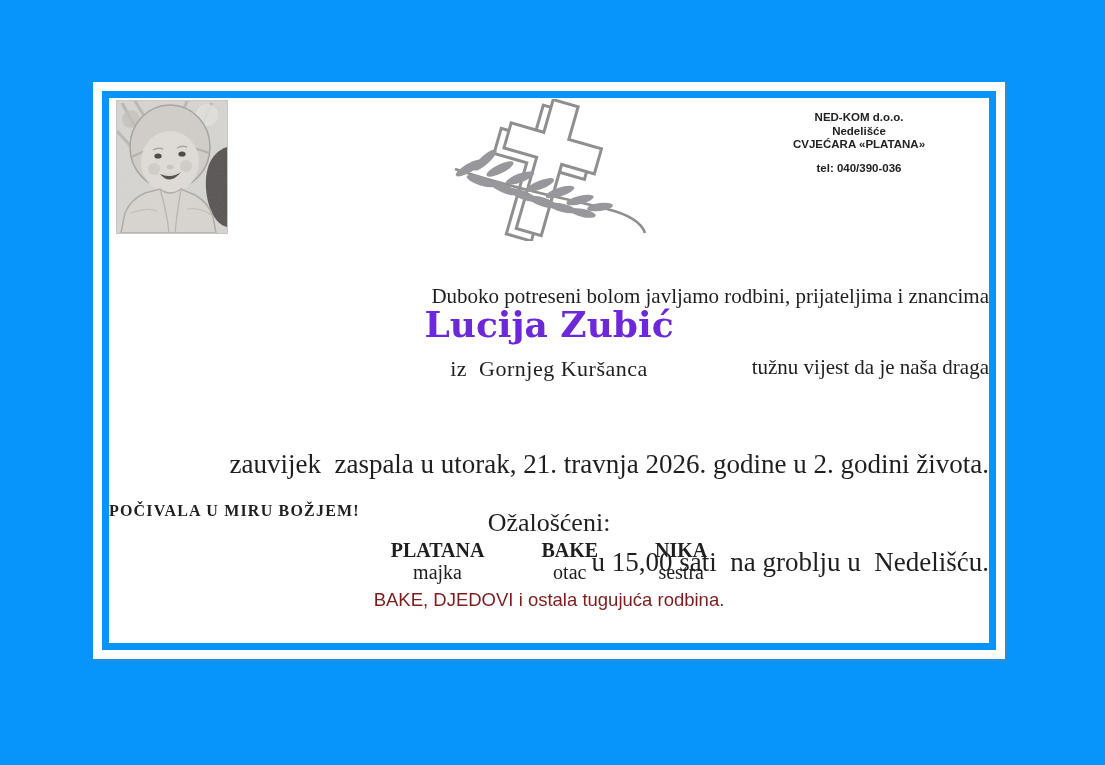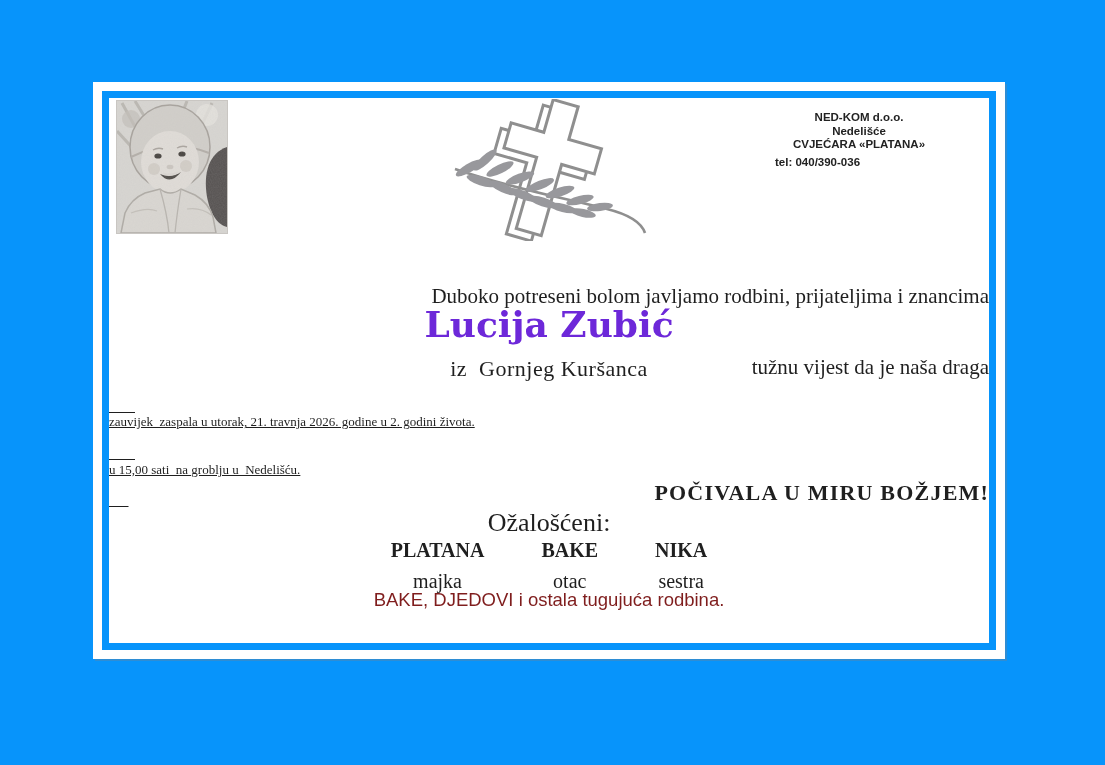--- a/index.html
+++ b/index.html
@@ -33,58 +33,57 @@
   .cross-wrap{
     position:absolute;left:0;right:0;top:1px;
     margin:0 auto;width:204px;height:142px;
   }
   .company{
     position:absolute;right:46px;top:13px;width:168px;
     font-family:"Liberation Sans","DejaVu Sans",sans-serif;
     font-weight:bold;font-size:11.5px;line-height:1.18;
     text-align:center;color:#222;
   }
-  .company .phone{ text-align:left;margin-top:4px; }
+  .company .phone{ text-align:center;margin-top:10px; }
   .intro{
     position:absolute;left:0;right:0;top:140px;
     text-align:right;font-size:21px;line-height:1.12;
     white-space:pre-wrap;
   }
   .name-block{
     position:absolute;left:0;right:0;top:196px;text-align:center;
   }
   .deceased-name{
     margin:11px;font-family:"DejaVu Serif","Liberation Serif",serif;
     font-size:36px;font-weight:bold;line-height:1.1;color:#6d28d9;
   }
   .origin{
     font-size:22px;margin-top:2px;letter-spacing:.5px;white-space:pre-wrap;
   }
   .details{
     position:absolute;left:0;right:0;top:285px;
-    text-align:left;font-size:13px;line-height:1.21;
+    text-align:right;font-size:27px;line-height:1.21;
     white-space:pre-wrap;
-    text-decoration:underline;
   }
   .rip{
-    position:absolute;left:0;right:0;top:382px;
-    text-align:right;font-size:22px;font-weight:bold;
+    position:absolute;left:0;right:0;top:404px;
+    text-align:left;font-size:16px;font-weight:bold;
     letter-spacing:1.2px;
   }
   .mourners-label{
     position:absolute;left:0;right:0;top:410px;
     text-align:center;font-size:26px;
   }
   .mourners{
     position:absolute;left:0;right:0;top:442px;
     display:flex;justify-content:center;gap:57px;
   }
   .mourner{ text-align:center; }
   .mourner .m-name{ font-size:20px;font-weight:bold;line-height:1.05; }
-  .mourner .m-rel{ font-size:20px;line-height:1.0;margin-top:10px; }
+  .mourner .m-rel{ font-size:20px;line-height:1.0;margin-top:1px; }
   .others{
     position:absolute;left:0;right:0;top:491px;
     text-align:center;
     font-family:"Liberation Sans","DejaVu Sans",sans-serif;
     font-size:18.5px;color:#7f1d1d;
   }
   svg{display:block;}
 </style>
 </head>
 <body>

